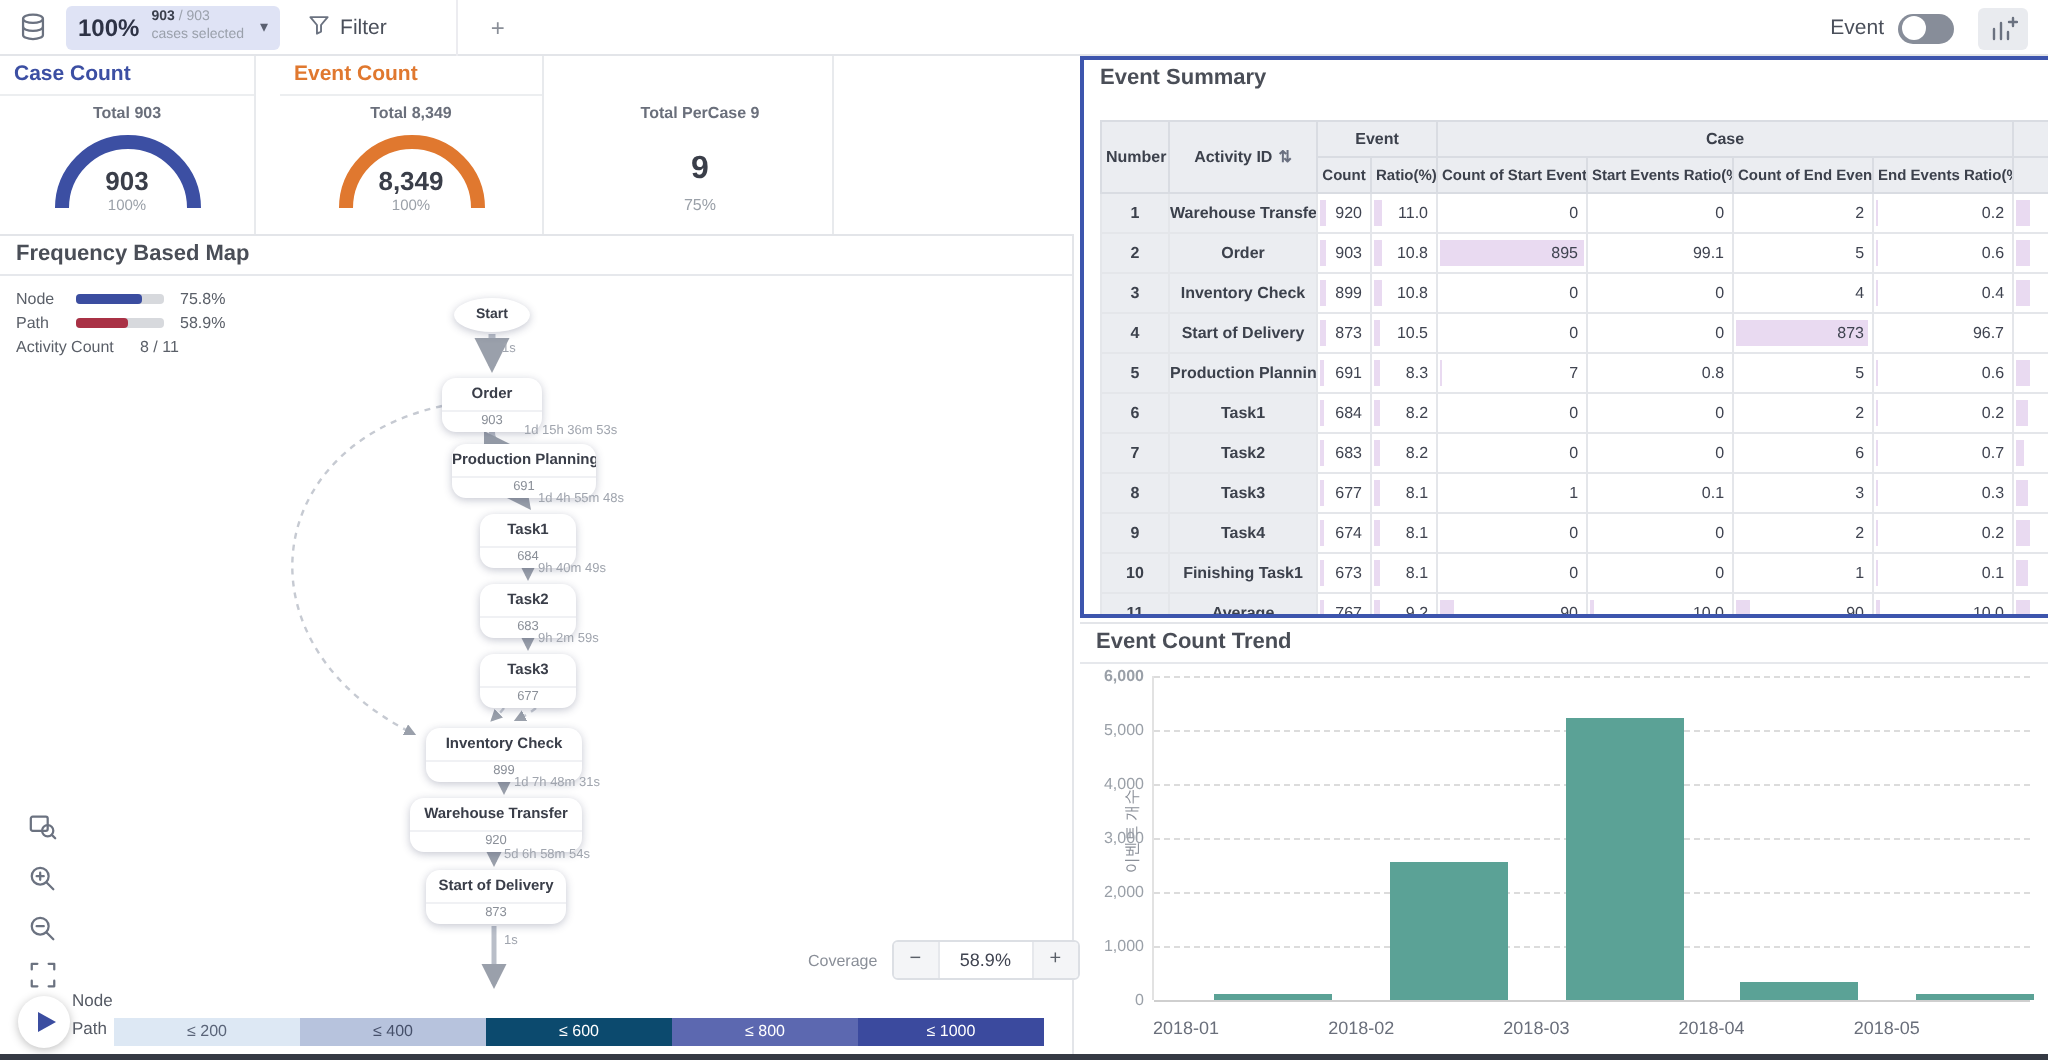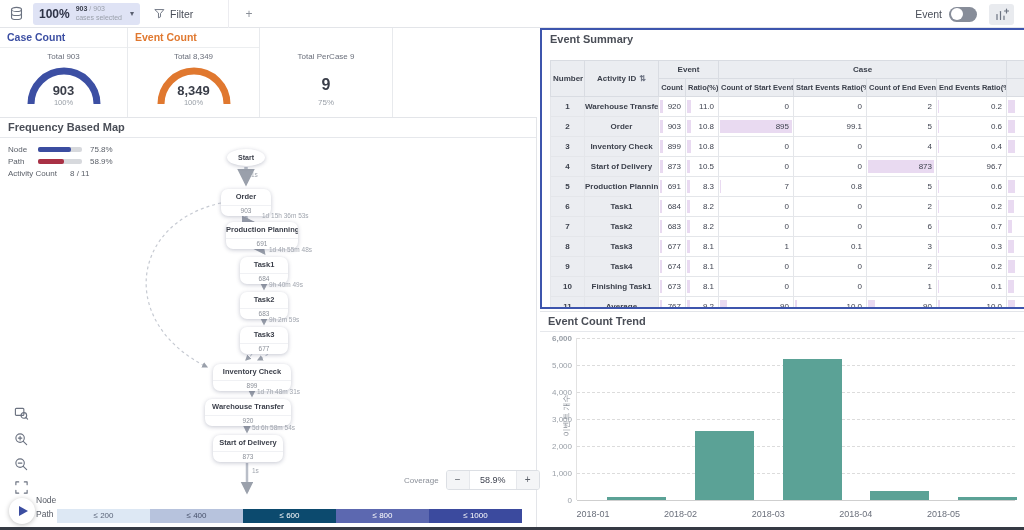--- a/index.html
+++ b/index.html
@@ -22,30 +22,30 @@
   .filter-plus{font-size:12px;color:#8a8f98;margin-left:52px;}
   .tb-sep{position:absolute;left:228px;top:0;height:28px;width:1px;background:#ececf0;}
   .tb-right{position:absolute;right:10px;top:0;height:28px;display:flex;align-items:center;}
   .edit-label{font-size:10.5px;color:#4a4f5a;margin-right:7px;}
   .toggle{width:28px;height:15px;border-radius:8px;background:#878d99;position:relative;cursor:pointer;}
   .toggle .knob{position:absolute;left:1.5px;top:1.5px;width:12px;height:12px;border-radius:50%;background:#fff;}
   .chart-btn{margin-left:12px;width:25px;height:21px;border-radius:3px;background:#e9ebef;
              display:flex;align-items:center;justify-content:center;cursor:pointer;}
   
   .kpi-row{position:absolute;left:0;top:28px;width:537px;height:90px;display:flex;
-           border-bottom:1px solid #e3e5e9;box-sizing:border-box;}
+           border-bottom:1px solid #e3e5e9;box-sizing:border-box;gap:12px;}
   .kpi-card{position:relative;border-right:1px solid #e8eaed;box-sizing:border-box;height:100%;}
   .kpi-card:nth-child(1){width:128px;}
   .kpi-card:nth-child(2){width:132px;}
   .kpi-card:nth-child(3){width:133px;}
   .kpi-card:nth-child(4){width:144px;border-right:none;}
   .kpi-title{height:19px;line-height:19px;padding-left:7px;font-weight:bold;font-size:10.5px;
              border-bottom:1px solid #eceef0;white-space:nowrap;}
   .kpi-body{position:absolute;top:19px;left:0;right:0;bottom:0;text-align:center;}
-  .kpi-total{font-size:8px;font-weight:normal;margin-top:5px;white-space:nowrap;}
+  .kpi-total{font-size:8px;font-weight:bold;margin-top:5px;white-space:nowrap;}
   .gauge{position:relative;height:50px;margin-top:1px;}
   .gauge svg{display:block;margin:0 auto;}
   .gauge-value{position:absolute;left:0;right:0;top:21px;font-size:13px;font-weight:bold;color:#3a3e49;}
   .gauge-sub{position:absolute;left:0;right:0;top:36px;font-size:7.5px;color:#9aa0a8;}
   .kpi-bigvalue{font-size:15px;font-weight:bold;color:#3a3e49;margin-top:15px;white-space:nowrap;}
   .kpi-sub{font-size:8px;color:#9aa0a8;margin-top:4px;}
   
   .map-panel{position:absolute;left:0;top:118px;width:537px;height:412px;
              border-right:1px solid #e3e5e9;box-sizing:border-box;background:#fff;}
   .panel-title{height:19px;line-height:19px;padding-left:8px;font-weight:bold;font-size:11px;

